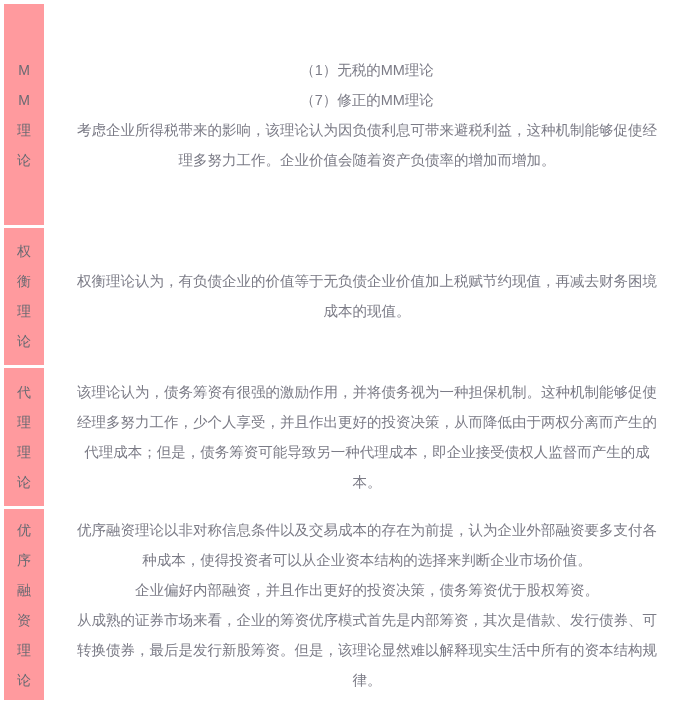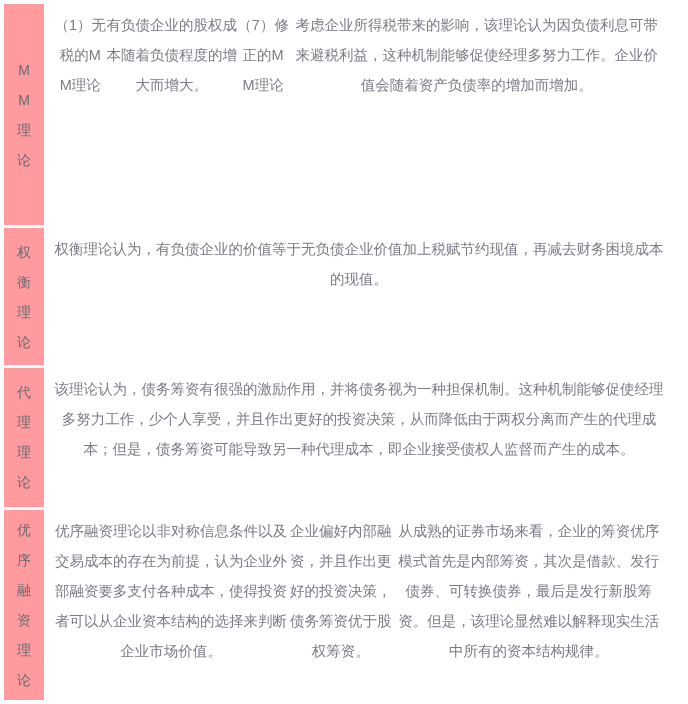--- a/index.html
+++ b/index.html
@@ -49,22 +49,23 @@
   .row-label .lbl-char {
     display: block;
     height: 30px;
     line-height: 30px;
   }
 
   .row-body {
     flex: 1 1 auto;
     padding: 6px 4px 6px 10px;
     display: flex;
-    flex-direction: row;
+    flex-direction: column;
     justify-content: center;
+    margin-left: 16px;
   }
 
   .para {
     color: #7b7b86;
     font-size: 14.5px;
     line-height: 30px;
     text-align: center;
     margin: 0;
     word-break: break-all;
   }
@@ -87,21 +88,20 @@
 
   <div class="theory-row row-mm">
     <div class="row-label">
       <span class="lbl-char">M</span>
       <span class="lbl-char">M</span>
       <span class="lbl-char">理</span>
       <span class="lbl-char">论</span>
     </div>
     <div class="row-body">
       <p class="para">（1）无税的MM理论</p>
-      <p class="para">有负债企业的股权成本随着负债程度的增大而增大。</p>
       <p class="para">（7）修正的MM理论</p>
       <p class="para">考虑企业所得税带来的影响，该理论认为因负债利息可带来避税利益，这种机制能够促使经理多努力工作。企业价值会随着资产负债率的增加而增加。</p>
     </div>
   </div>
 
   <div class="theory-row row-tradeoff">
     <div class="row-label">
       <span class="lbl-char">权</span>
       <span class="lbl-char">衡</span>
       <span class="lbl-char">理</span>

